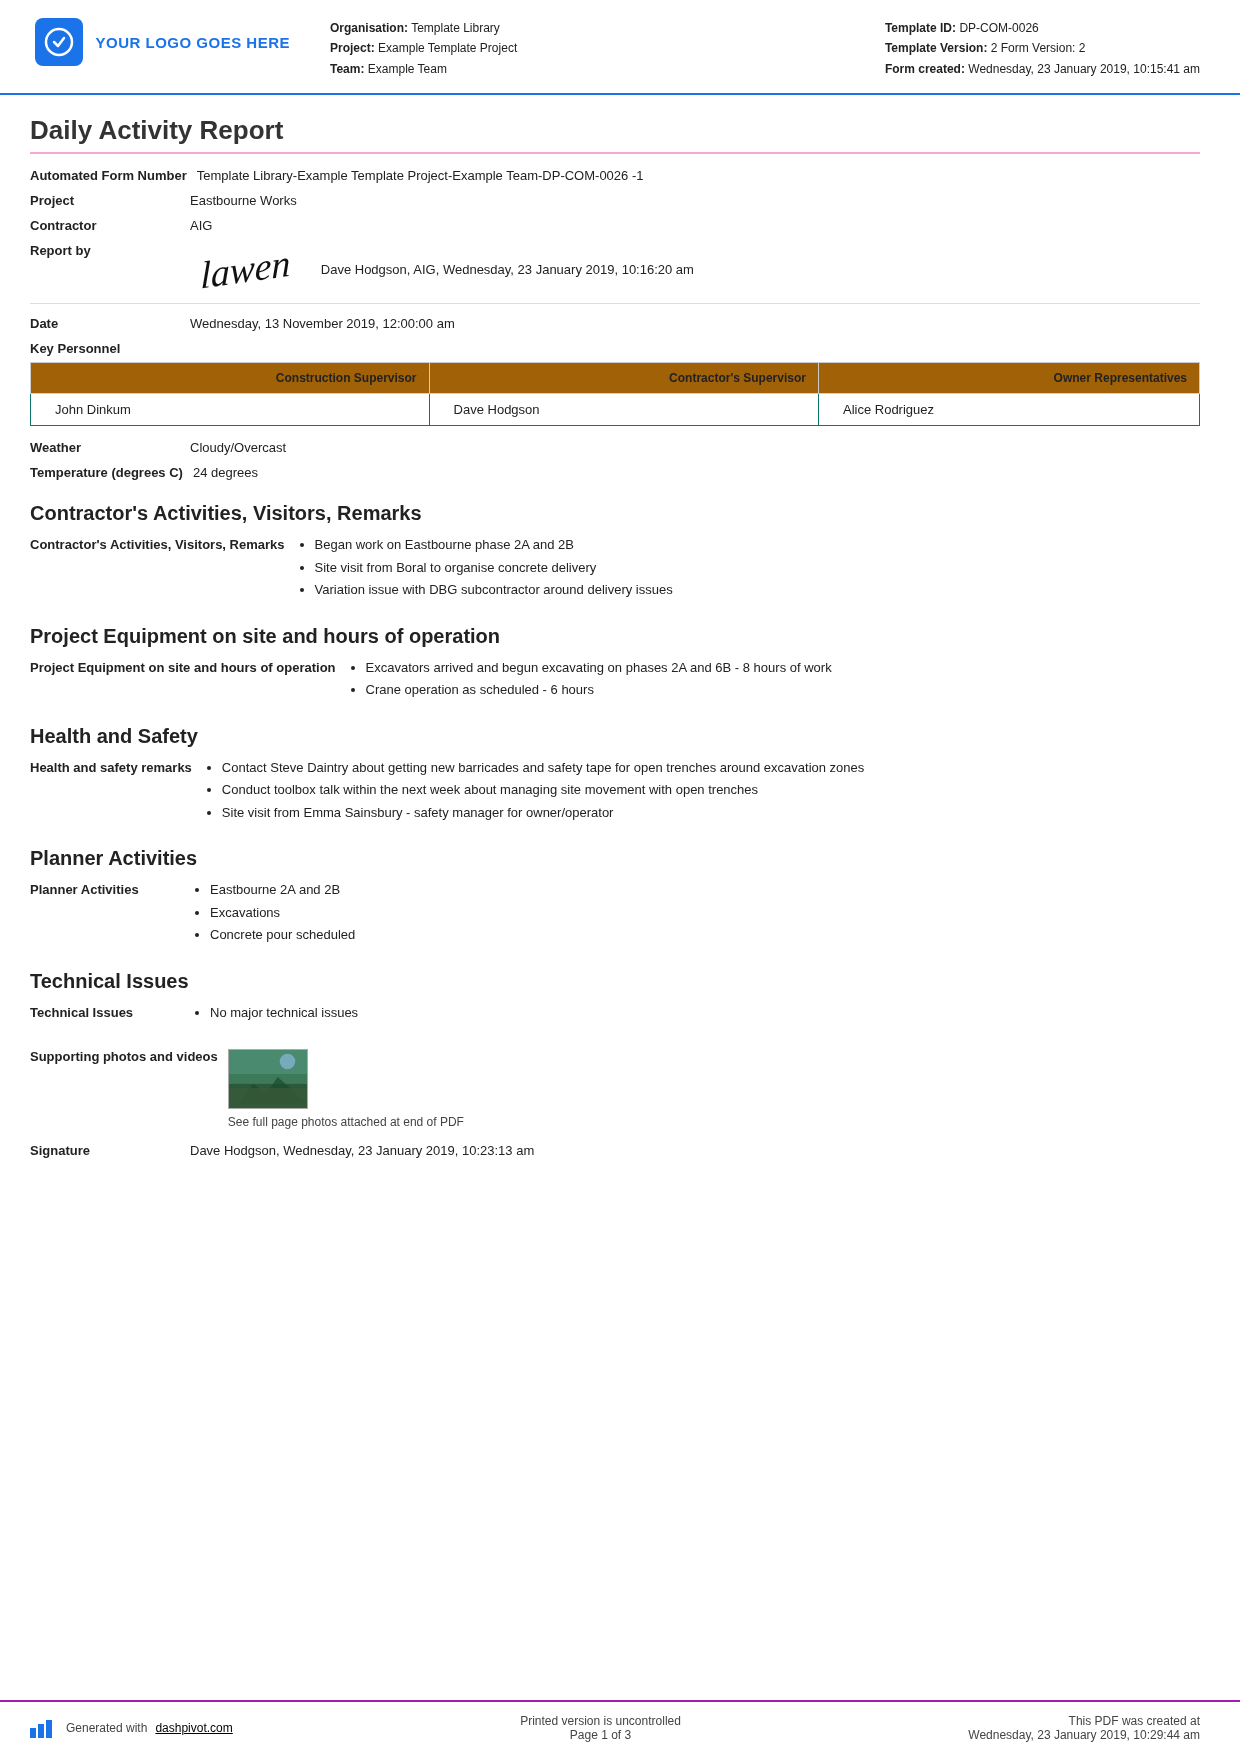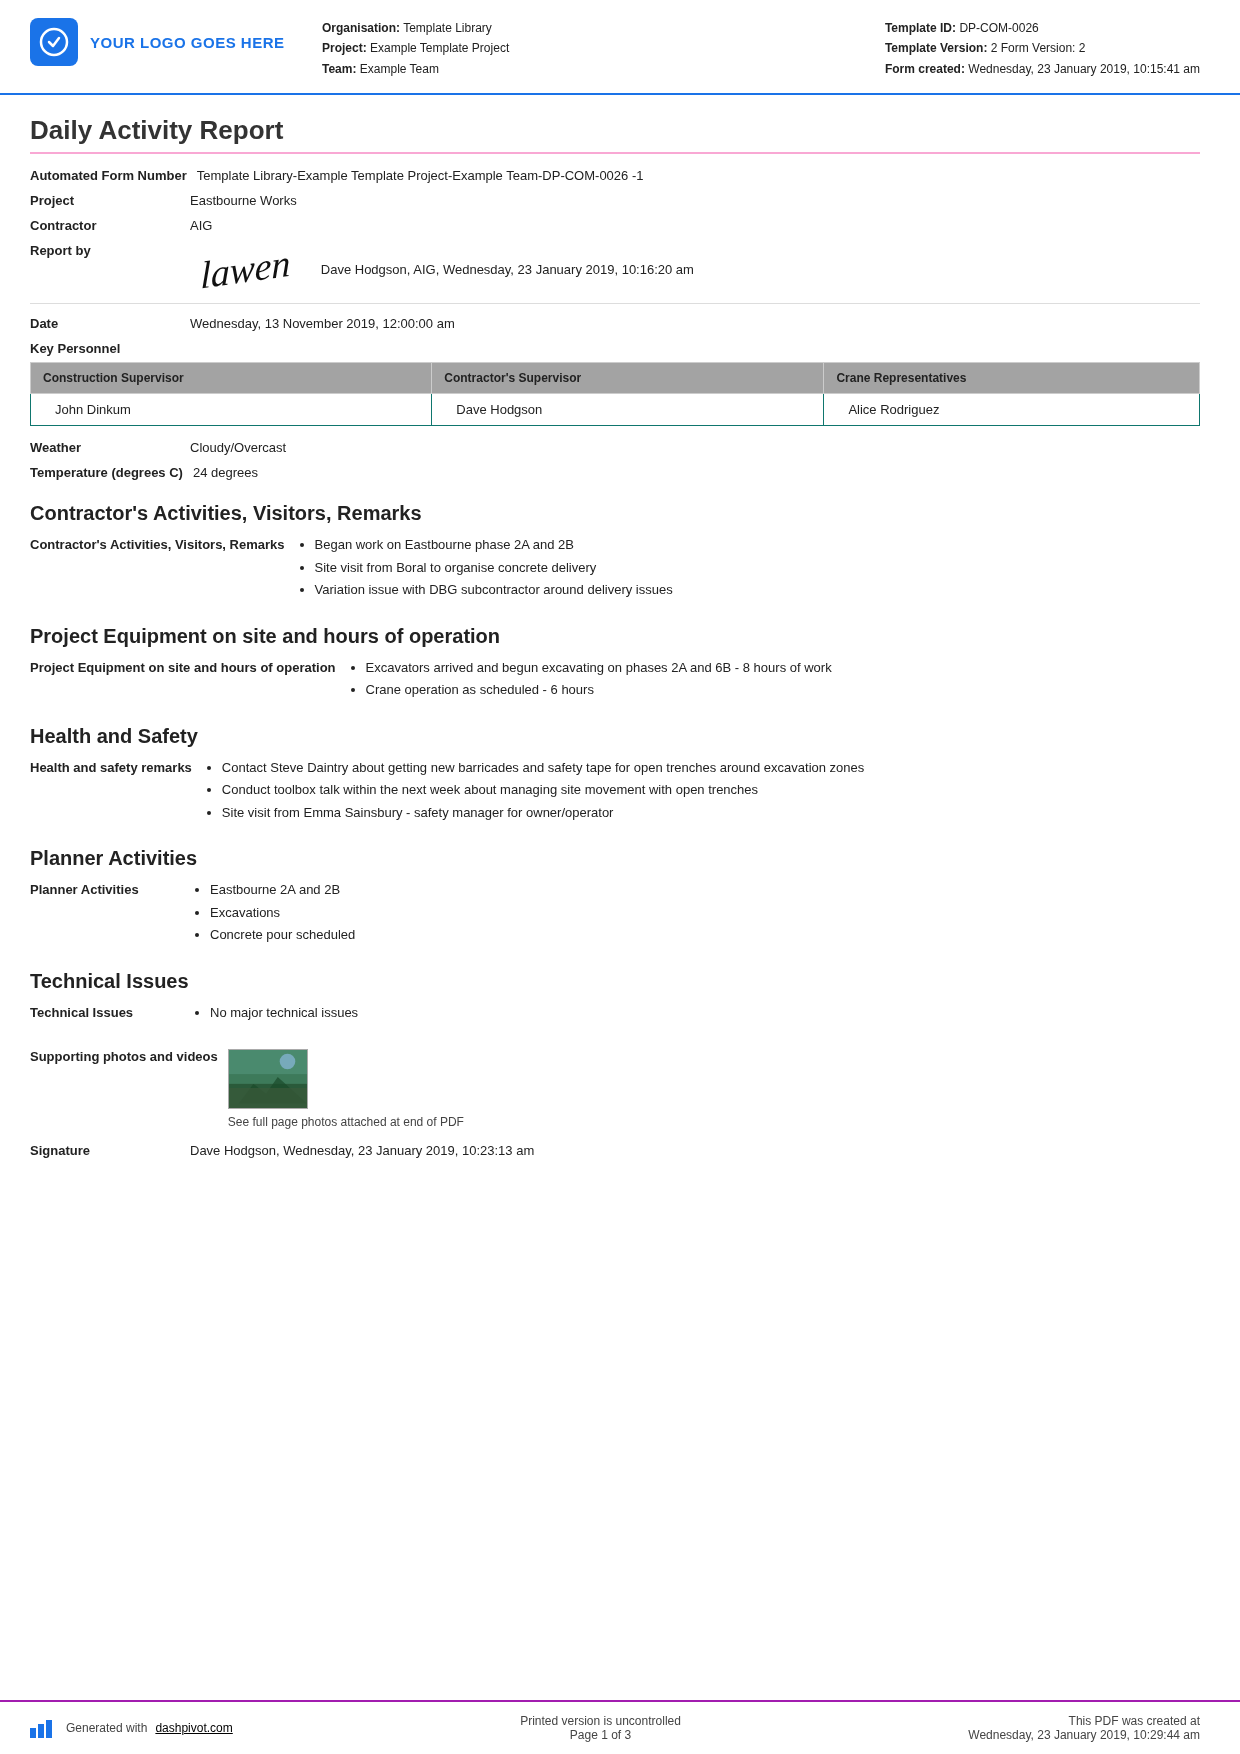--- a/index.html
+++ b/index.html
@@ -24,21 +24,22 @@
     .header {
       display: flex;
       align-items: flex-start;
       padding: 18px 40px 14px 30px;
       border-bottom: 2px solid #1a73e8;
     }
     .logo-area {
       display: flex;
       align-items: center;
       min-width: 260px;
-      margin-right: 32px;
+      margin-right: 40px;
+      justify-content: flex-end;
     }
     .logo-icon {
       width: 48px;
       height: 48px;
       background: #1a73e8;
       border-radius: 8px;
       display: flex;
       align-items: center;
       justify-content: center;
       margin-right: 12px;
@@ -144,25 +145,25 @@
     }
 
     
     .personnel-table {
       width: 100%;
       border-collapse: collapse;
       margin-bottom: 14px;
       font-size: 13px;
     }
     .personnel-table th {
-      background: #a3a3a3;
+      background: #a16207;
       border: 1px solid #ccc;
       padding: 8px 12px;
       font-weight: bold;
-      text-align: left;
+      text-align: right;
       font-size: 12px;
     }
     .personnel-table td {
       border: 1px solid #0f766e;
       padding: 8px 24px;
     }
 
     
     .section-heading {
       font-size: 20px;
@@ -341,21 +342,21 @@
     </div>
 
     <div class="field-row" style="margin-bottom:6px;">
       <span class="field-label">Key Personnel</span>
     </div>
     <table class="personnel-table">
       <thead>
         <tr>
           <th>Construction Supervisor</th>
           <th>Contractor's Supervisor</th>
-          <th>Crane Representatives</th>
+          <th>Owner Representatives</th>
         </tr>
       </thead>
       <tbody>
         <tr>
           <td>John Dinkum</td>
           <td>Dave Hodgson</td>
           <td>Alice Rodriguez</td>
         </tr>
       </tbody>
     </table>

